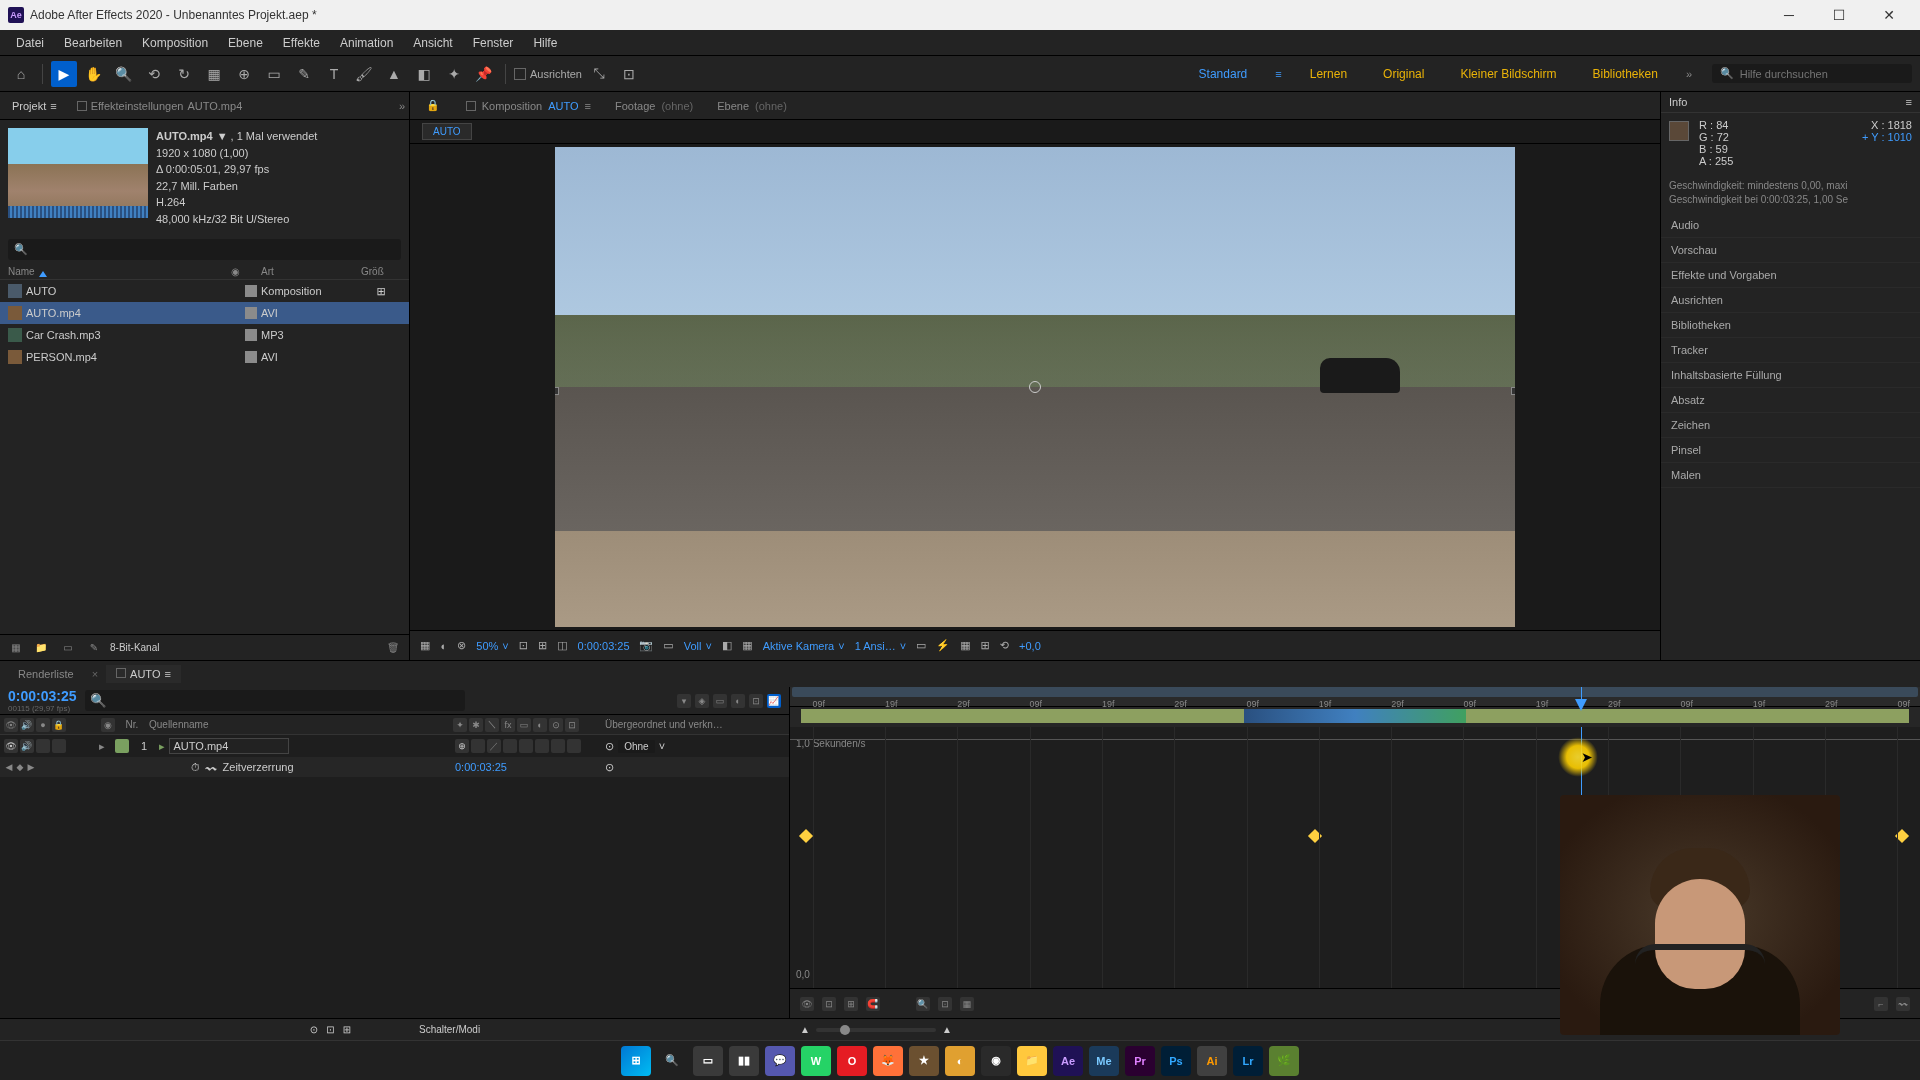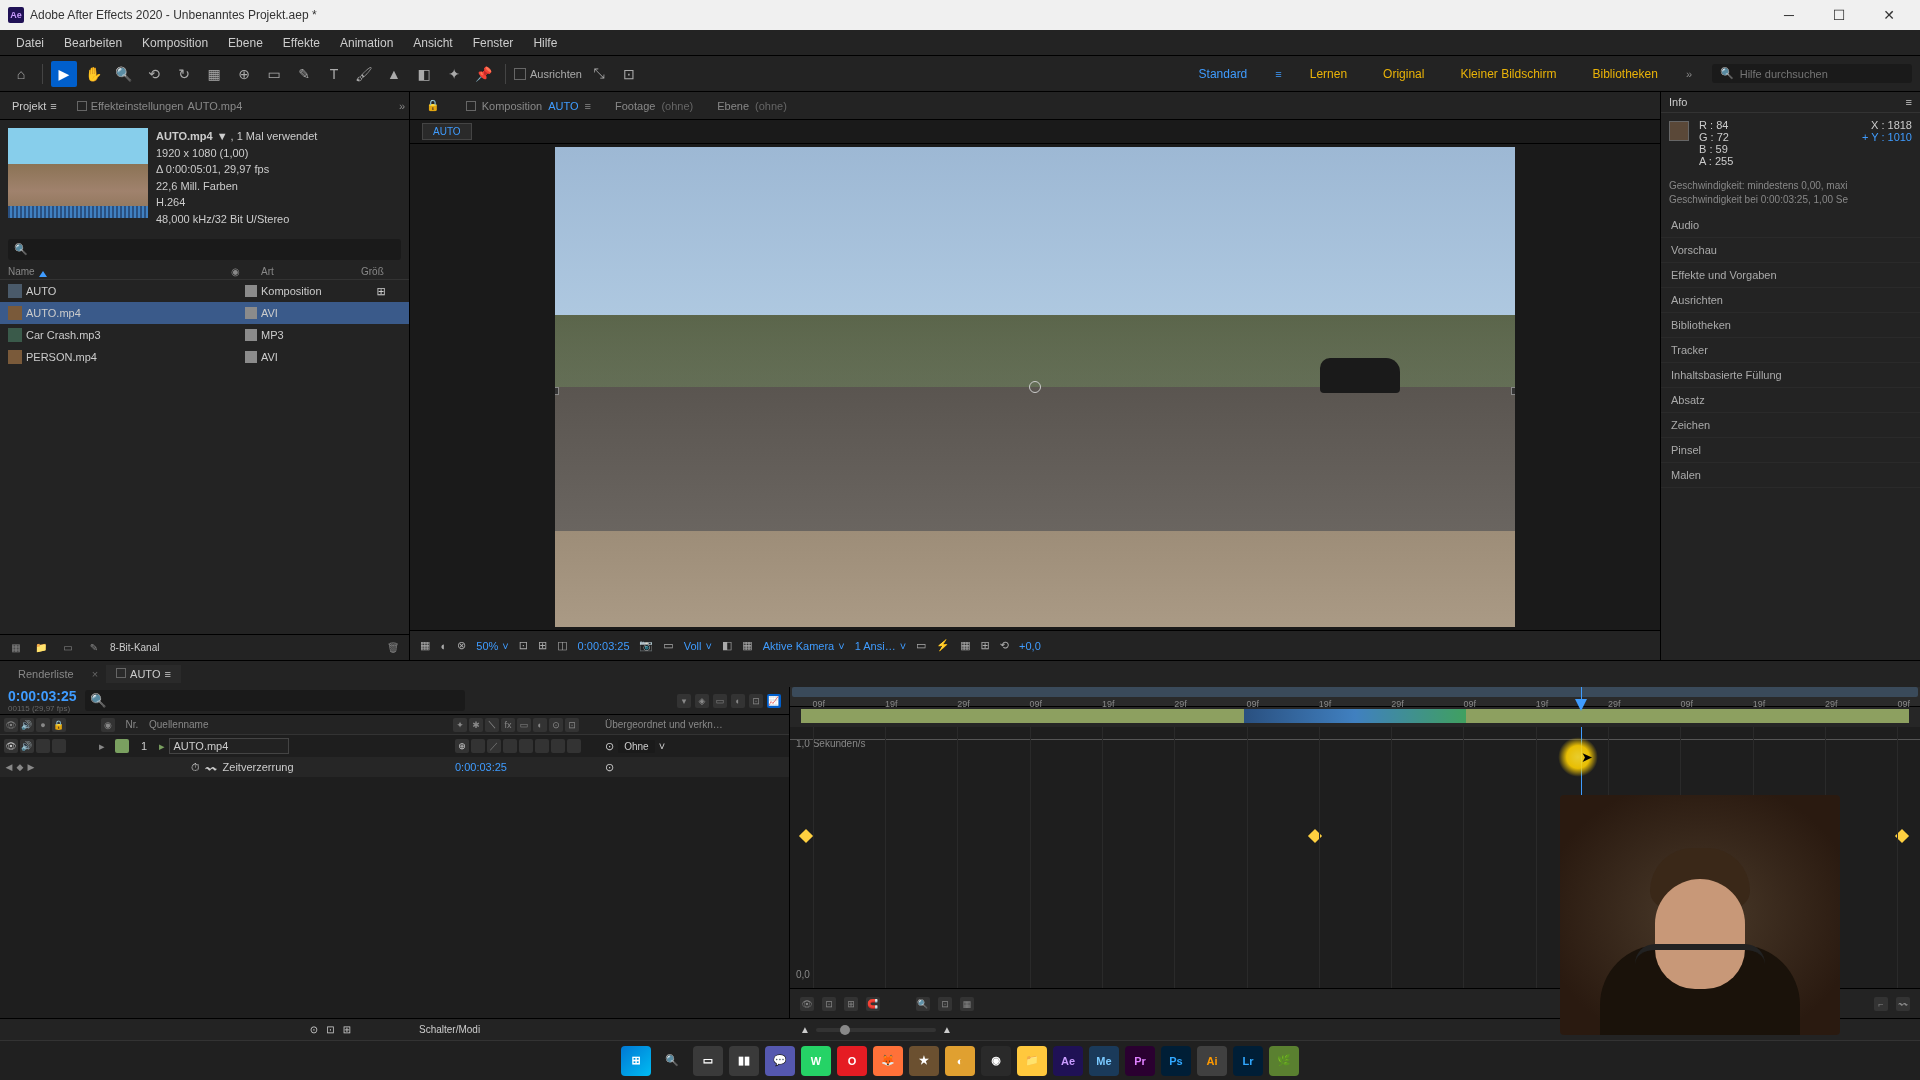--- a/index.html
+++ b/index.html
@@ -252,21 +252,21 @@
     </div>
     <div class="asset-header">
       <div class="asset-thumb"></div>
       <div class="asset-meta">
         <div class="asset-name-row">
           <span class="asset-name">AUTO.mp4</span>
           <span>▼ , 1 Mal verwendet</span>
         </div>
         <div>1920 x 1080 (1,00)</div>
         <div>Δ 0:00:05:01, 29,97 fps</div>
-        <div>22,6 Mill. Farben</div>
+        <div>22,7 Mill. Farben</div>
         <div>H.264</div>
         <div>48,000 kHz/32 Bit U/Stereo</div>
       </div>
     </div>
     <div class="proj-search">
       <span>🔍</span>
       <input style="">
     </div>
     <div class="proj-columns">
       <div class="col-name">

